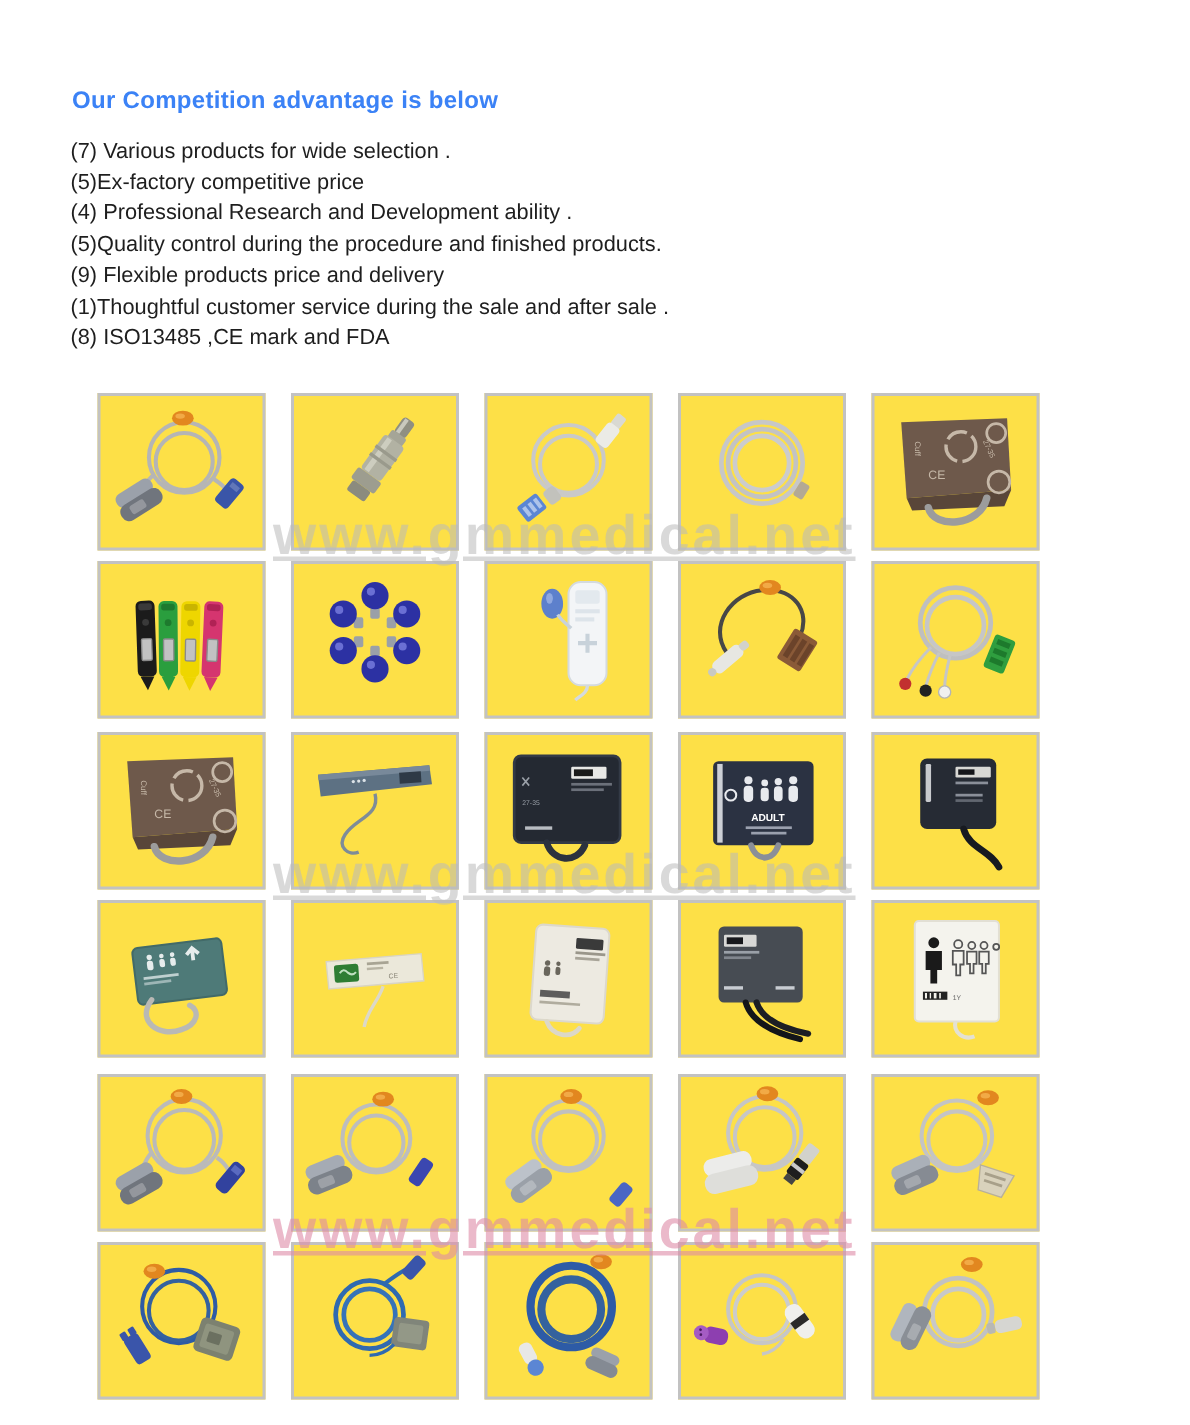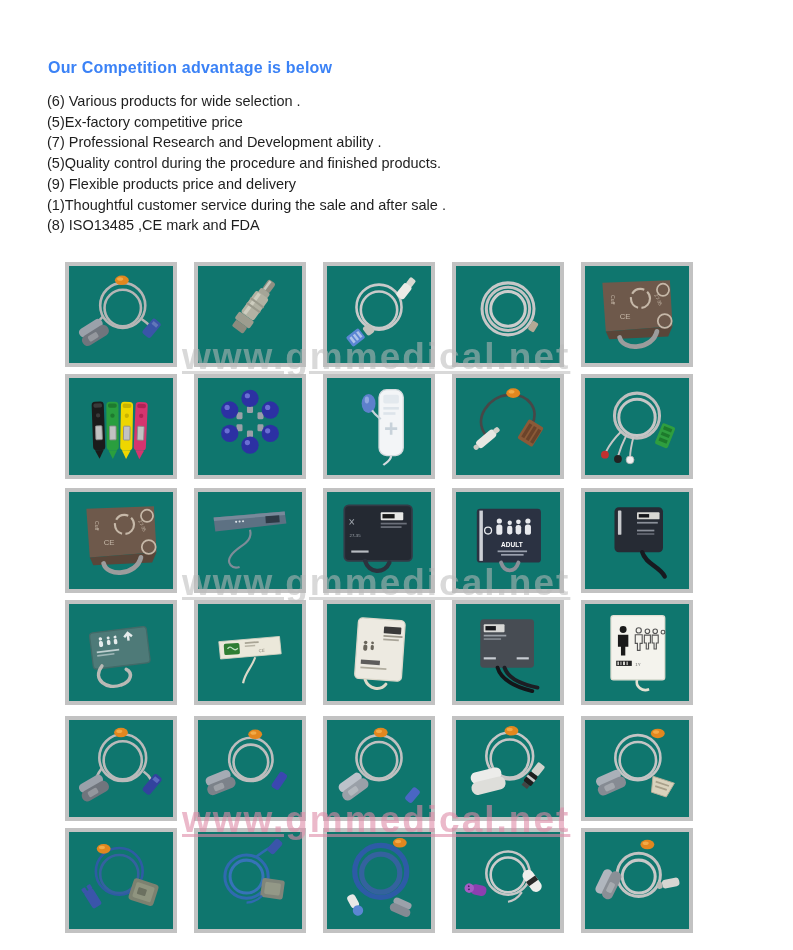--- a/index.html
+++ b/index.html
@@ -13,38 +13,38 @@
   }
   .advantages{position:absolute;left:47px;top:91px;font-size:14.5px;color:#1e1e1e;}
   .advline{line-height:20.7px;white-space:pre;}
   .pgroup{
     position:absolute;left:65px;display:grid;
     grid-template-columns:repeat(5,112px);grid-auto-rows:105px;
     column-gap:17px;row-gap:7px;
   }
   #g0{top:262px}#g1{top:488px}#g2{top:716px}
   .cell{
-    background:#0f766e;border:4px solid #3b82f6;box-sizing:border-box;padding:3px;
+    background:#fde047;border:2px solid #3b82f6;box-sizing:border-box;padding:3px;
   }
   .cell svg{display:block;width:100%;height:100%}
   .wm{
     position:absolute;left:182px;font-size:37px;font-weight:700;
     letter-spacing:2px;white-space:nowrap;pointer-events:none;z-index:5;text-decoration:underline;
   }
   #wm0{top:336px}#wm1{top:562px}#wm2{top:799px}
 </style>
 </head>
 <body>
 
 <div class="title">Our Competition advantage is below</div>
 
 <div class="advantages">
-    <div class="advline">(6) Various products for wide selection .</div>
+    <div class="advline">(7) Various products for wide selection .</div>
     <div class="advline">(5)Ex-factory competitive price</div>
-    <div class="advline">(7) Professional Research and Development ability .</div>
+    <div class="advline">(4) Professional Research and Development ability .</div>
     <div class="advline">(5)Quality control during the procedure and finished products.</div>
     <div class="advline">(9) Flexible products price and delivery</div>
     <div class="advline">(1)Thoughtful customer service during the sale and after sale .</div>
     <div class="advline">(8) ISO13485 ,CE mark and FDA</div>
   </div>
 
 <div class="pgroup" id="g0">
     <div class="cell" style="border-color: rgb(194, 194, 194);">
       <svg viewBox="0 0 112 105" font-family="Liberation Sans, sans-serif">
         <circle cx="58" cy="42" r="26" fill="none" stroke="#b5b5b5" stroke-width="3"></circle>

